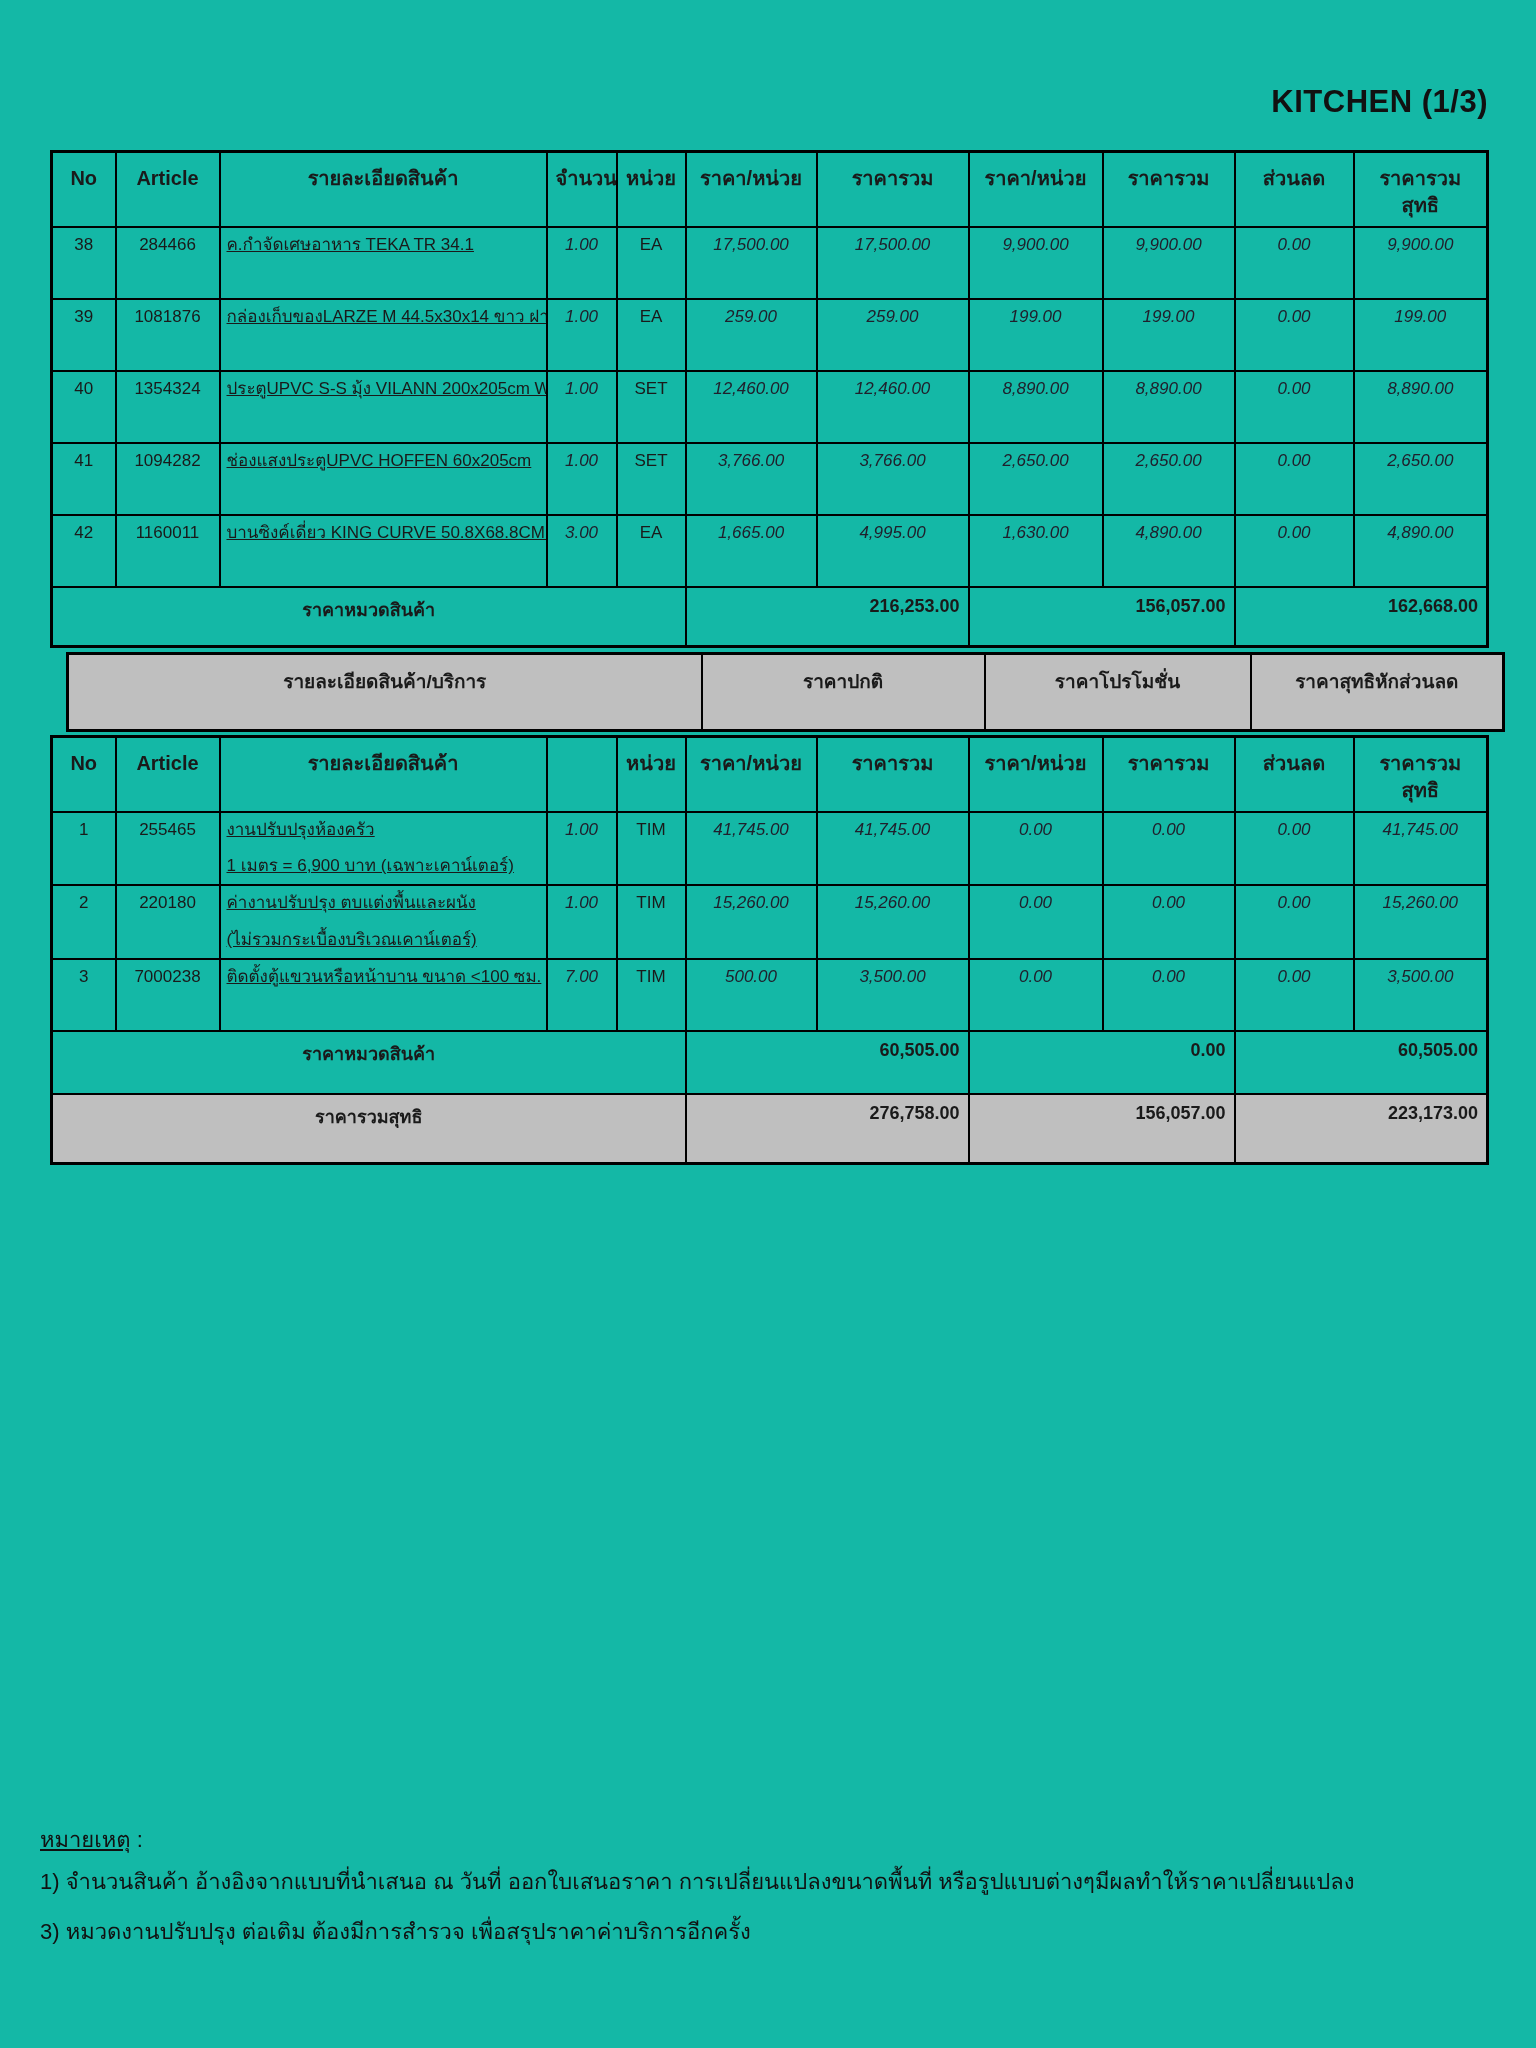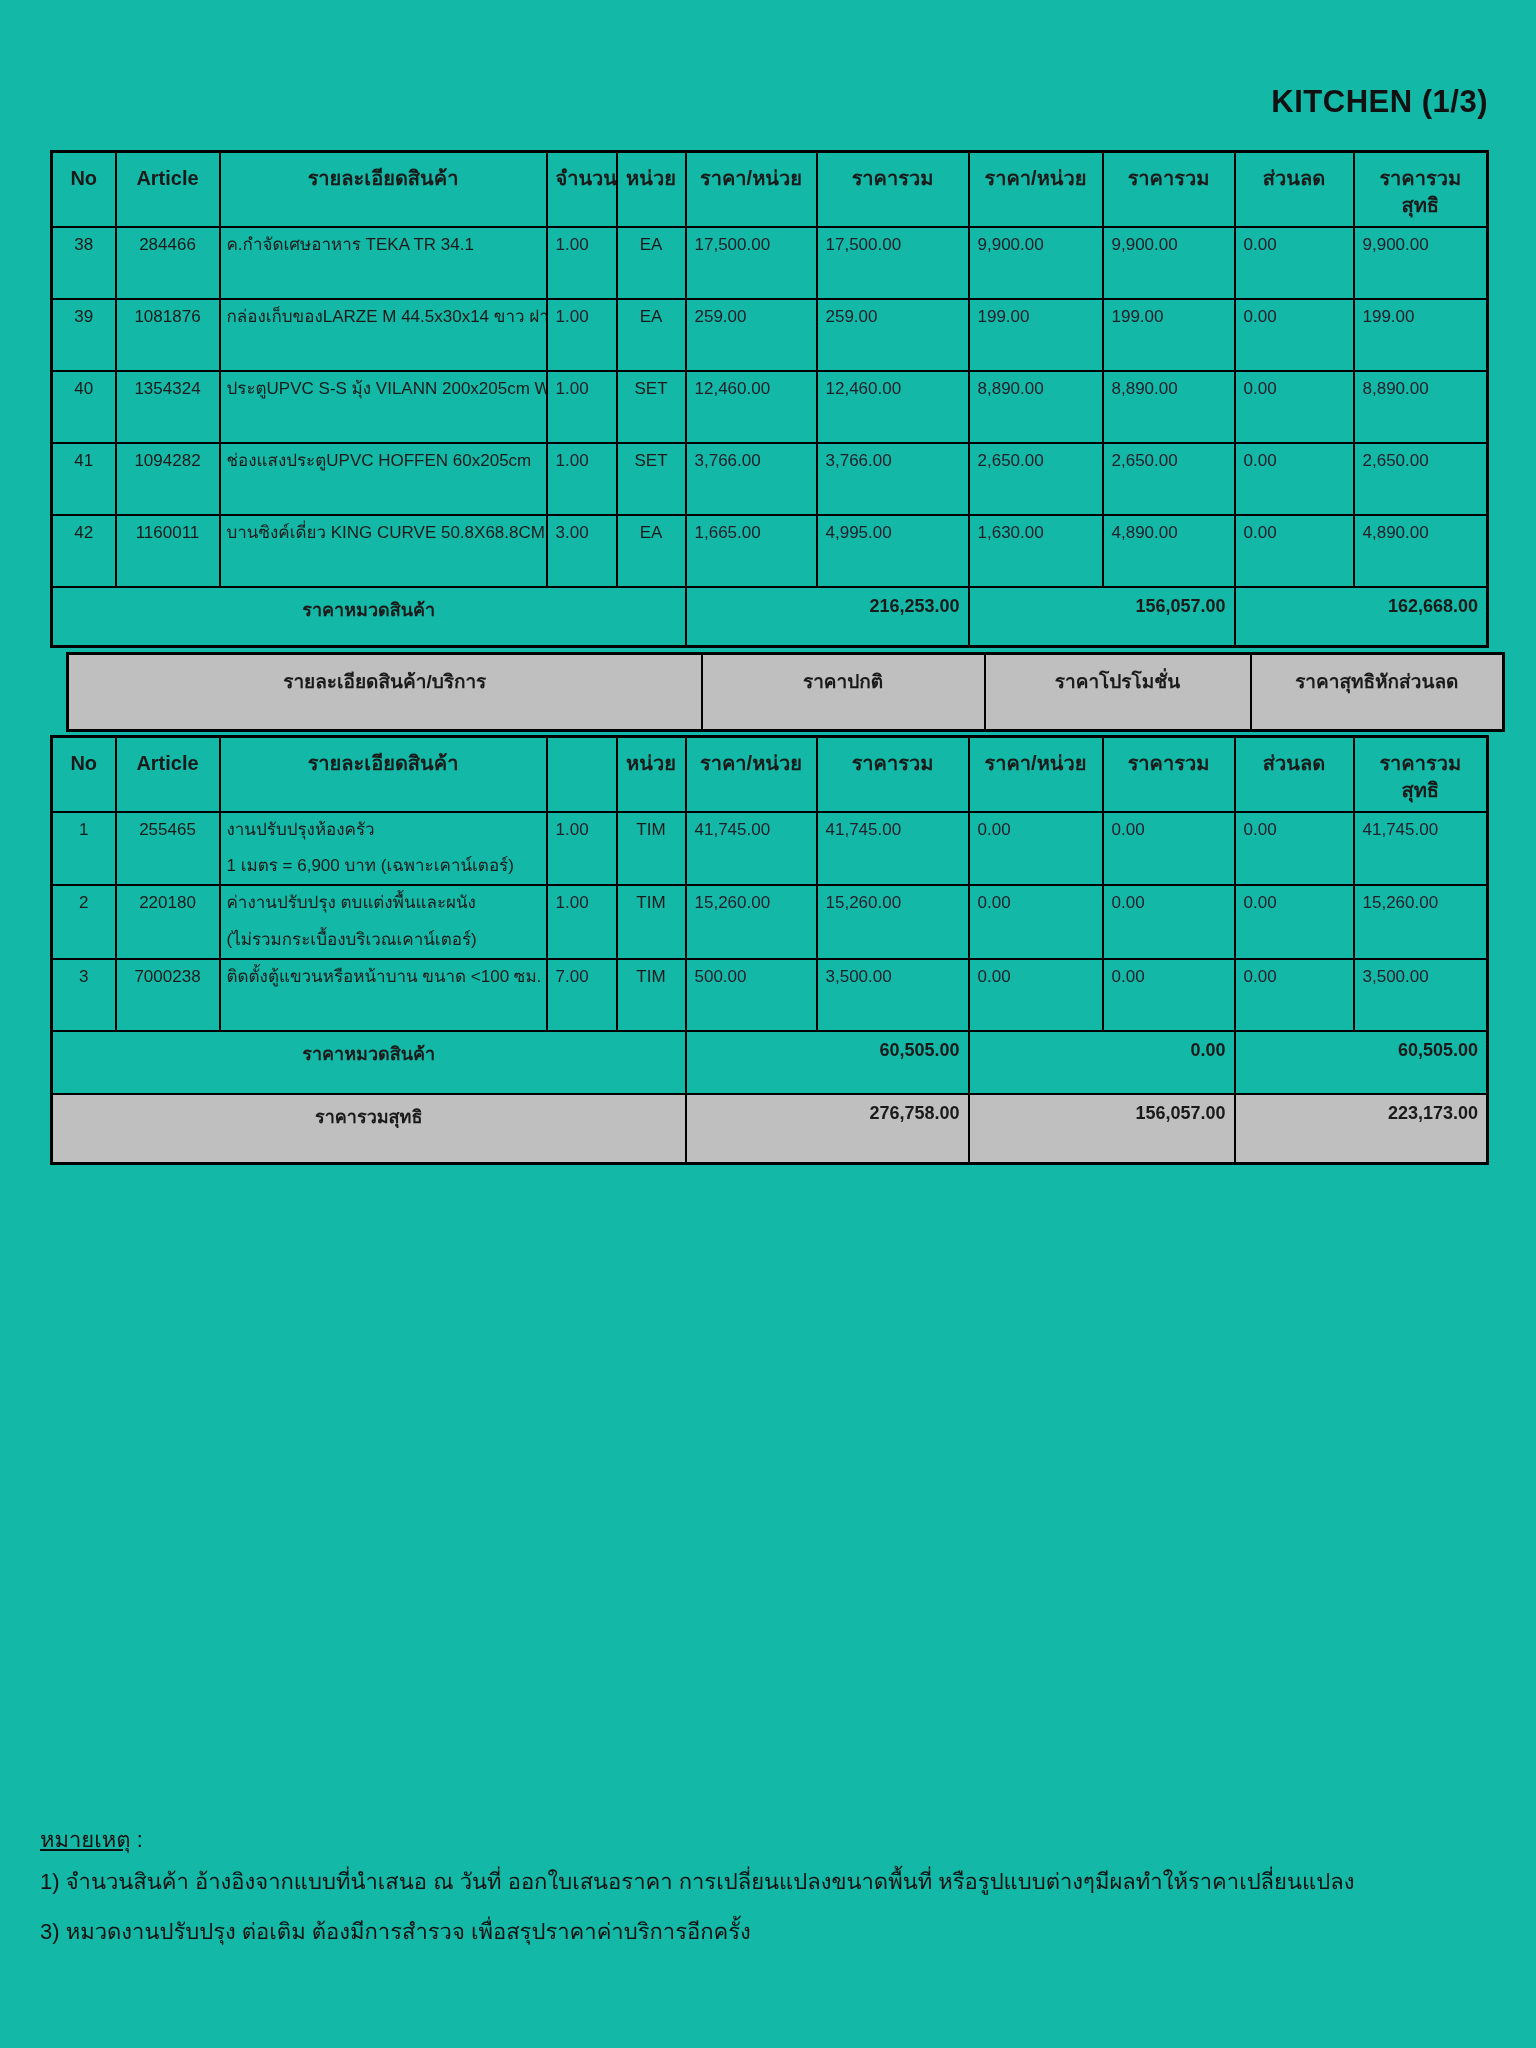--- a/index.html
+++ b/index.html
@@ -15,22 +15,22 @@
   th{font-size:20px;font-weight:bold;text-align:center;padding-top:12px;}
   tr.hdr{height:75px;}
   tr.data{height:72px;}
   tr.sum{height:60px;}
   tr.sum2{height:63px;}
   tr.grand{height:69px;}
   .c-no{width:64px}.c-art{width:104px}.c-desc{width:327px}.c-qty{width:70px}
   .c-unit{width:69px}.c-p1{width:131px}.c-t1{width:152px}.c-p2{width:134px}
   .c-t2{width:132px}.c-disc{width:119px}.c-net{width:134px}
   td.no,td.art,td.unit{text-align:center;}
-  td.num{text-align:left;white-space:nowrap;color:#20202c;}
-  td.desc{white-space:nowrap;padding-left:6px;padding-right:2px;}
+  td.num{text-align:center;white-space:nowrap;color:#20202c;font-style:italic;}
+  td.desc{white-space:nowrap;padding-left:6px;padding-right:2px;text-decoration:underline;}
   td.desc .l2{margin-top:14px;}
   td.sumlabel{text-align:center;font-weight:bold;font-size:18px;padding-top:10px;}
   td.sumnum{text-align:right;font-weight:bold;font-size:18px;white-space:nowrap;}
   .bandtbl{margin:4px 0 3px 16px;}
   .bandtbl td{background:#bfbfbf;text-align:center;font-weight:bold;font-size:19px;
               height:54px;padding-top:14px;}
   tr.grand td{background:#bfbfbf;}
   .notes{position:absolute;left:40px;top:1822px;width:1460px;font-size:22px;color:#111;}
   .notes .head{margin-bottom:8px;}
   .notes .head .u{text-decoration:underline;}

